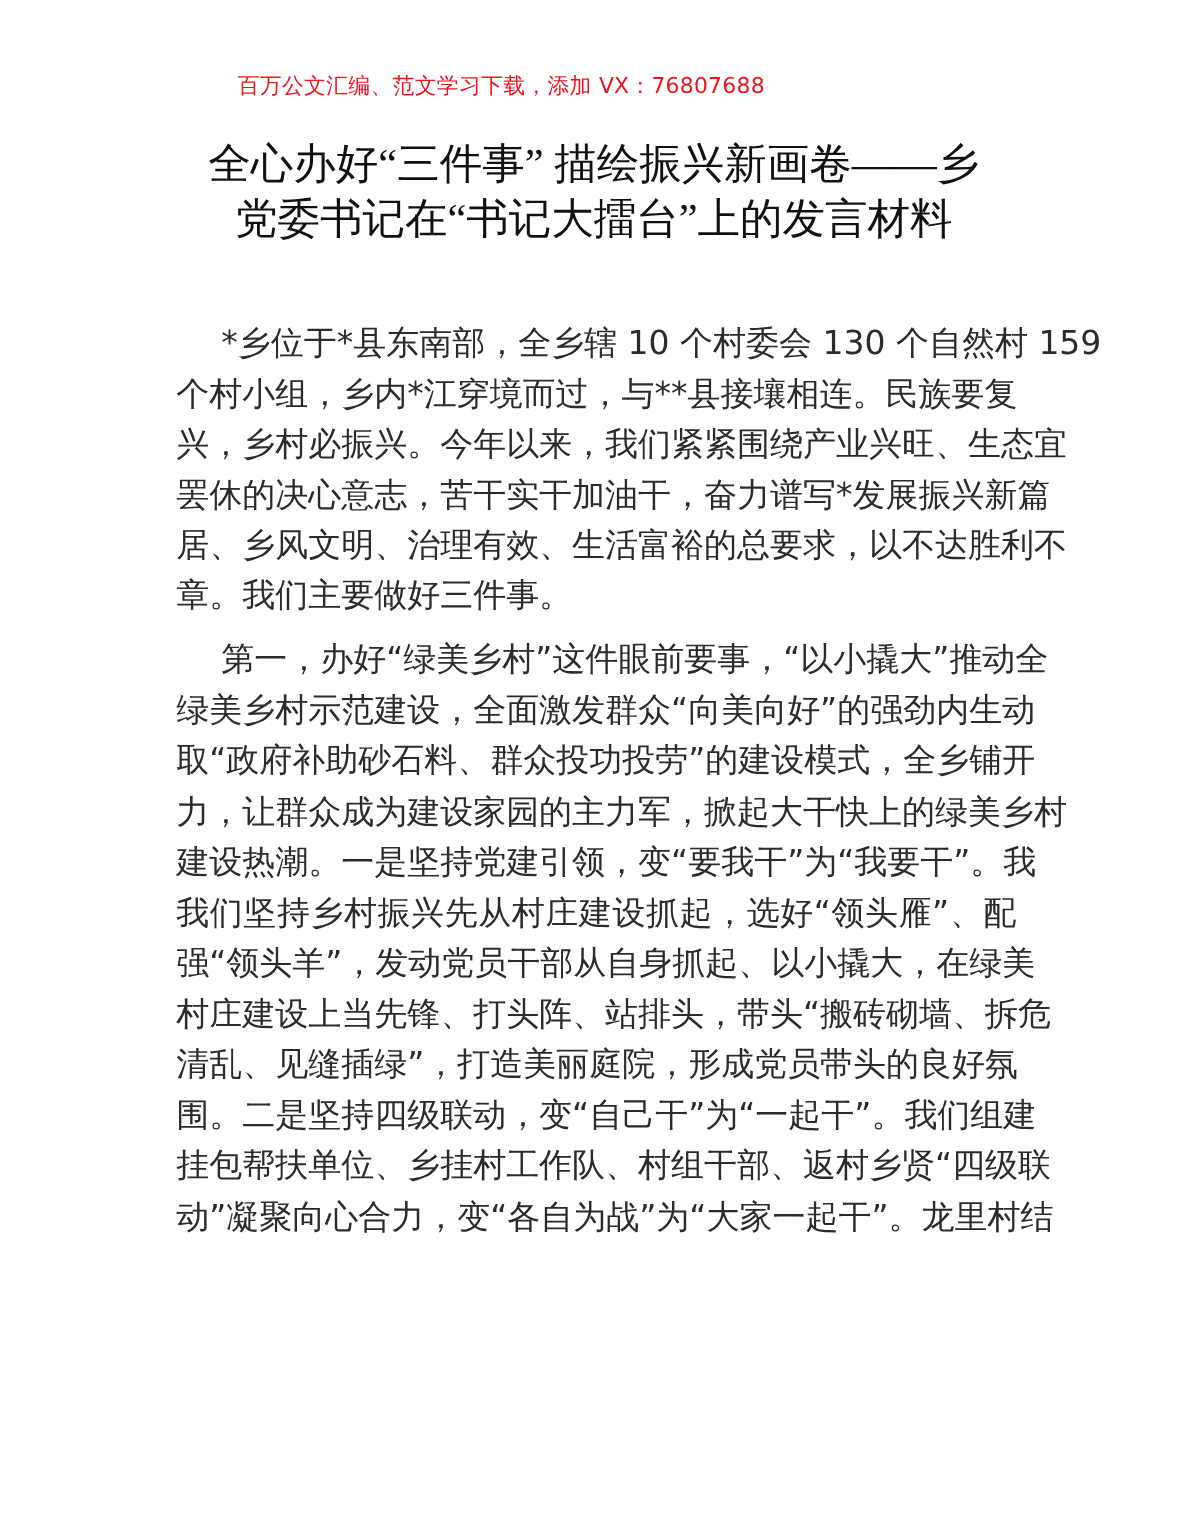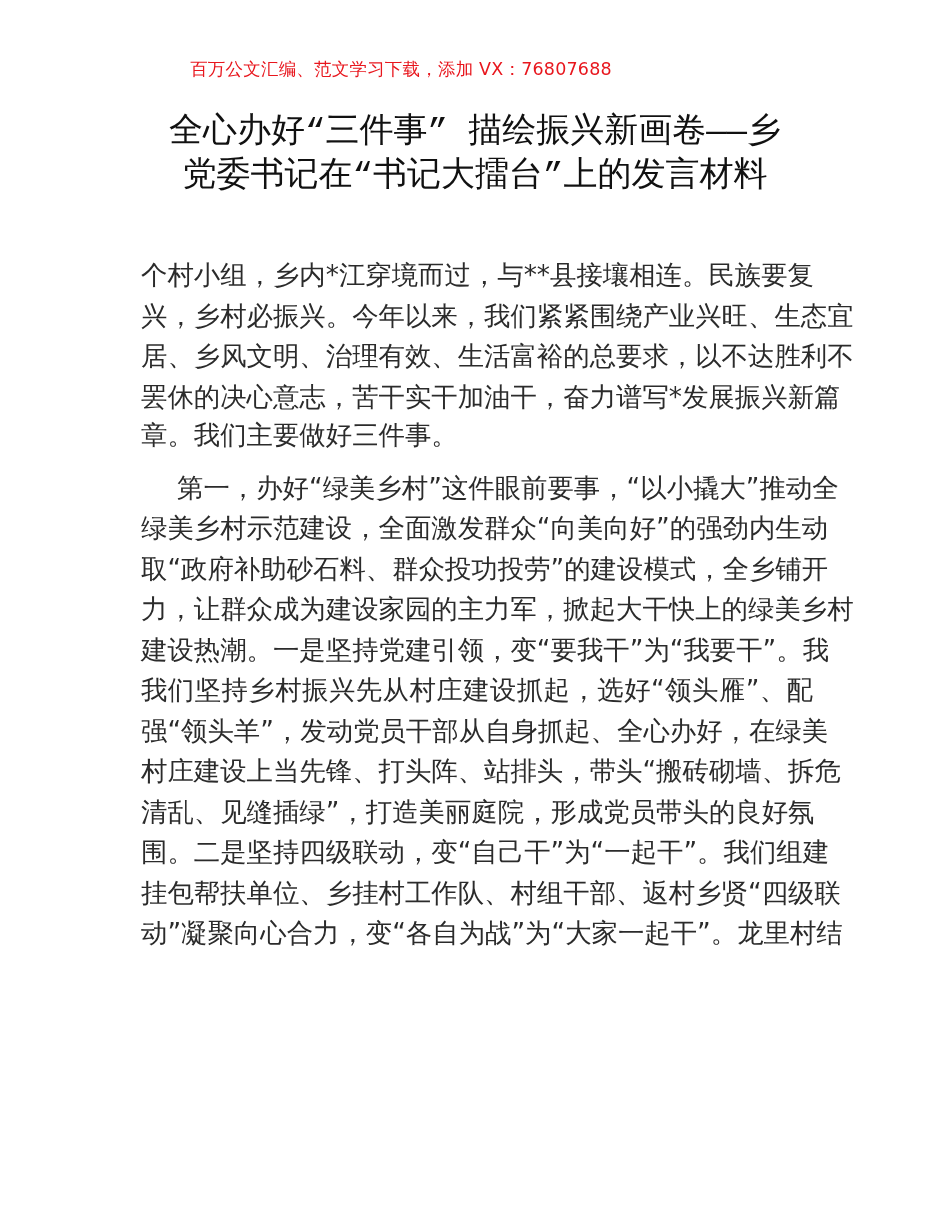--- a/index.html
+++ b/index.html
@@ -33,21 +33,21 @@
       font-family: "DejaVu Sans", sans-serif;
       letter-spacing: 0.2px;
     }
     .title {
       position: absolute;
       top: 110px;
       left: 130px;
       width: 690px;
       text-align: center;
       color: #111111;
-      font-family: Liberation Mono, monospace;
+      font-family: Liberation Serif, serif;
       font-size: 34px;
       line-height: 44px;
       font-weight: normal;
       margin: 0;
     }
     .title .line { display: block; white-space: nowrap; }
     .body-text {
       position: absolute;
       left: 141px;
       top: 255px;
@@ -83,35 +83,36 @@
   <div class="watermark">百万公文汇编、范文学习下载，添加 VX：76807688</div>
 
   <h1 class="title">
     <span class="line">全心办好“三件事” 描绘振兴新画卷——乡</span>
     <span class="line">党委书记在“书记大擂台”上的发言材料</span>
   </h1>
 
   <div class="body-text">
 
     <div class="para">
+      <span class="ln indent">*乡位于*县东南部，全乡辖 10 个村委会 130 个自然村 159</span>
       <span class="ln">个村小组，乡内*江穿境而过，与**县接壤相连。民族要复</span>
       <span class="ln">兴，乡村必振兴。今年以来，我们紧紧围绕产业兴旺、生态宜</span>
+      <span class="ln">罢休的决心意志，苦干实干加油干，奋力谱写*发展振兴新篇</span>
       <span class="ln">居、乡风文明、治理有效、生活富裕的总要求，以不达胜利不</span>
-      <span class="ln">罢休的决心意志，苦干实干加油干，奋力谱写*发展振兴新篇</span>
       <span class="ln last">章。我们主要做好三件事。</span>
     </div>
 
     <div class="para">
       <span class="ln indent">第一，办好“绿美乡村”这件眼前要事，“以小撬大”推动全</span>
       <span class="ln">绿美乡村示范建设，全面激发群众“向美向好”的强劲内生动</span>
       <span class="ln">取“政府补助砂石料、群众投功投劳”的建设模式，全乡铺开</span>
       <span class="ln">力，让群众成为建设家园的主力军，掀起大干快上的绿美乡村</span>
       <span class="ln">建设热潮。一是坚持党建引领，变“要我干”为“我要干”。我</span>
       <span class="ln">我们坚持乡村振兴先从村庄建设抓起，选好“领头雁”、配</span>
-      <span class="ln">强“领头羊”，发动党员干部从自身抓起、全心办好，在绿美</span>
+      <span class="ln">强“领头羊”，发动党员干部从自身抓起、以小撬大，在绿美</span>
       <span class="ln">村庄建设上当先锋、打头阵、站排头，带头“搬砖砌墙、拆危</span>
       <span class="ln">清乱、见缝插绿”，打造美丽庭院，形成党员带头的良好氛</span>
       <span class="ln">围。二是坚持四级联动，变“自己干”为“一起干”。我们组建</span>
       <span class="ln">挂包帮扶单位、乡挂村工作队、村组干部、返村乡贤“四级联</span>
       <span class="ln">动”凝聚向心合力，变“各自为战”为“大家一起干”。龙里村结</span>
     </div>
 
   </div>
 </div>
 

